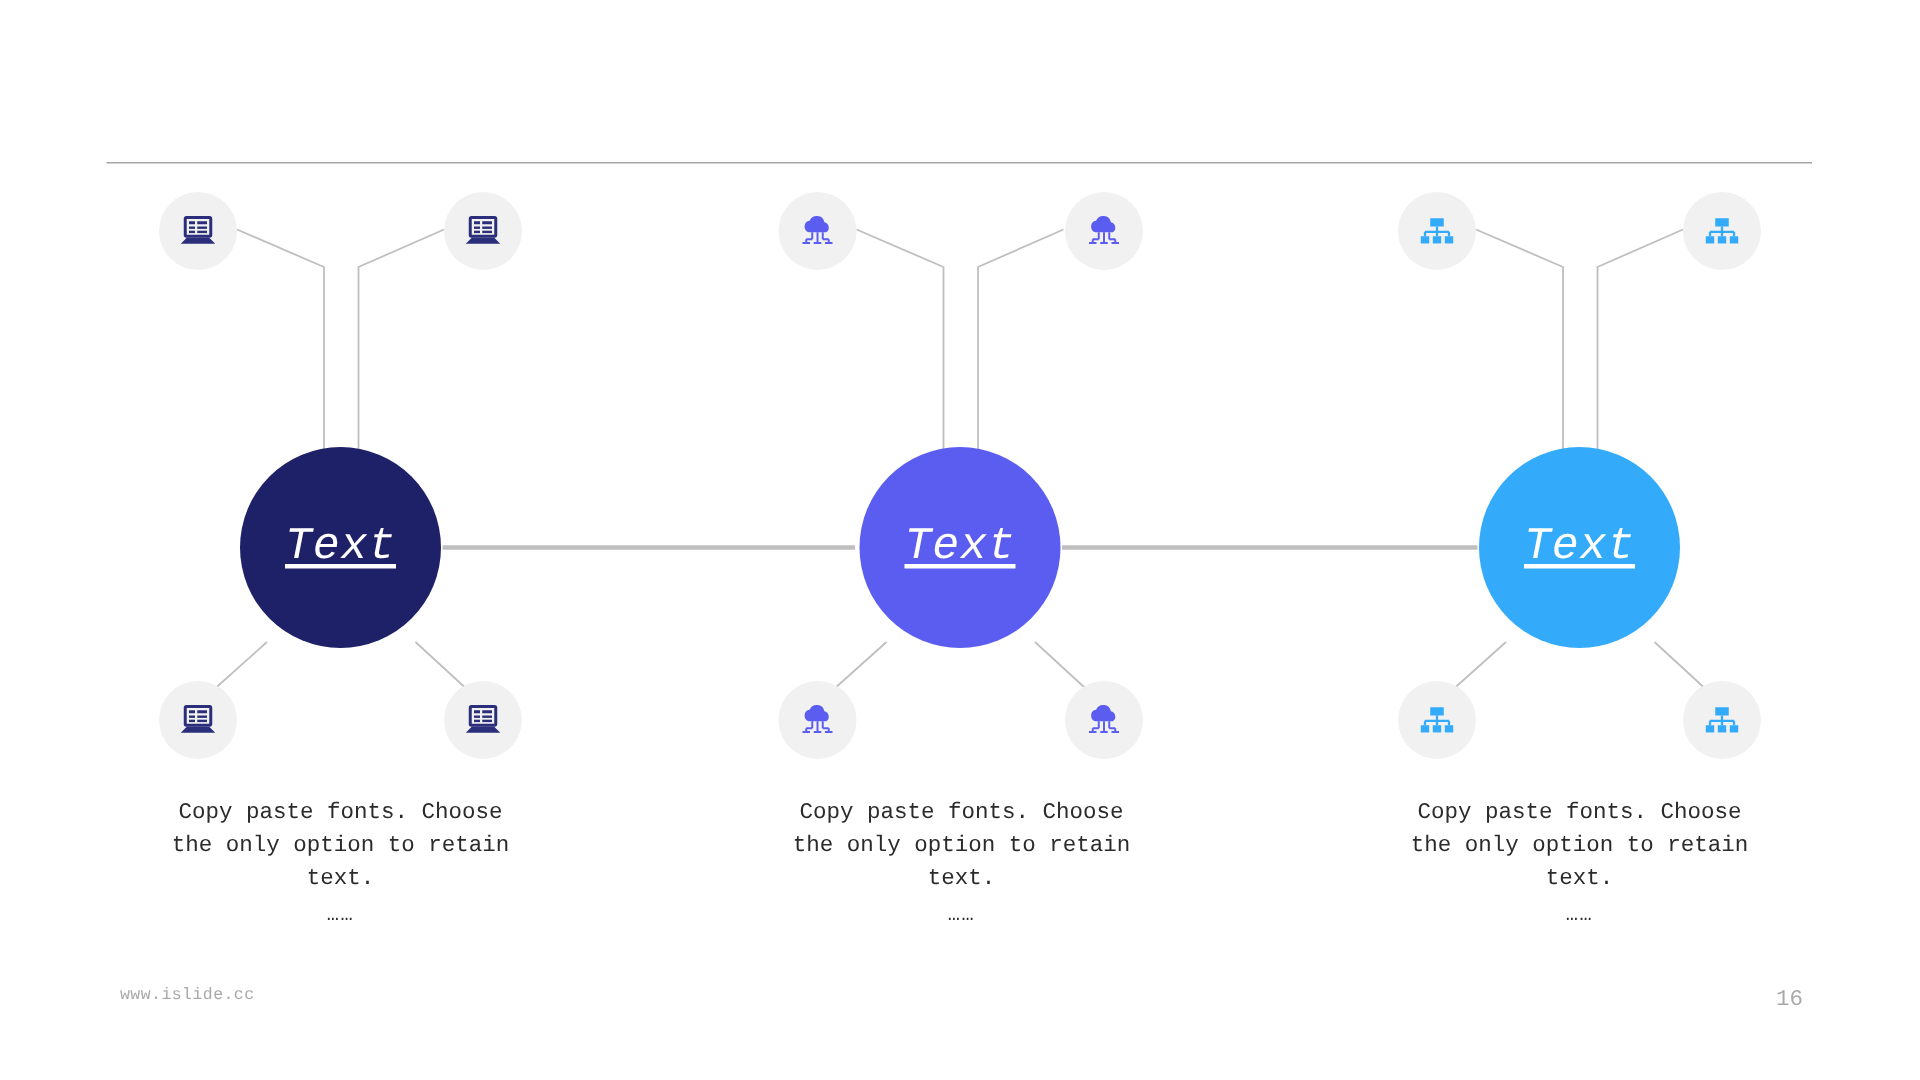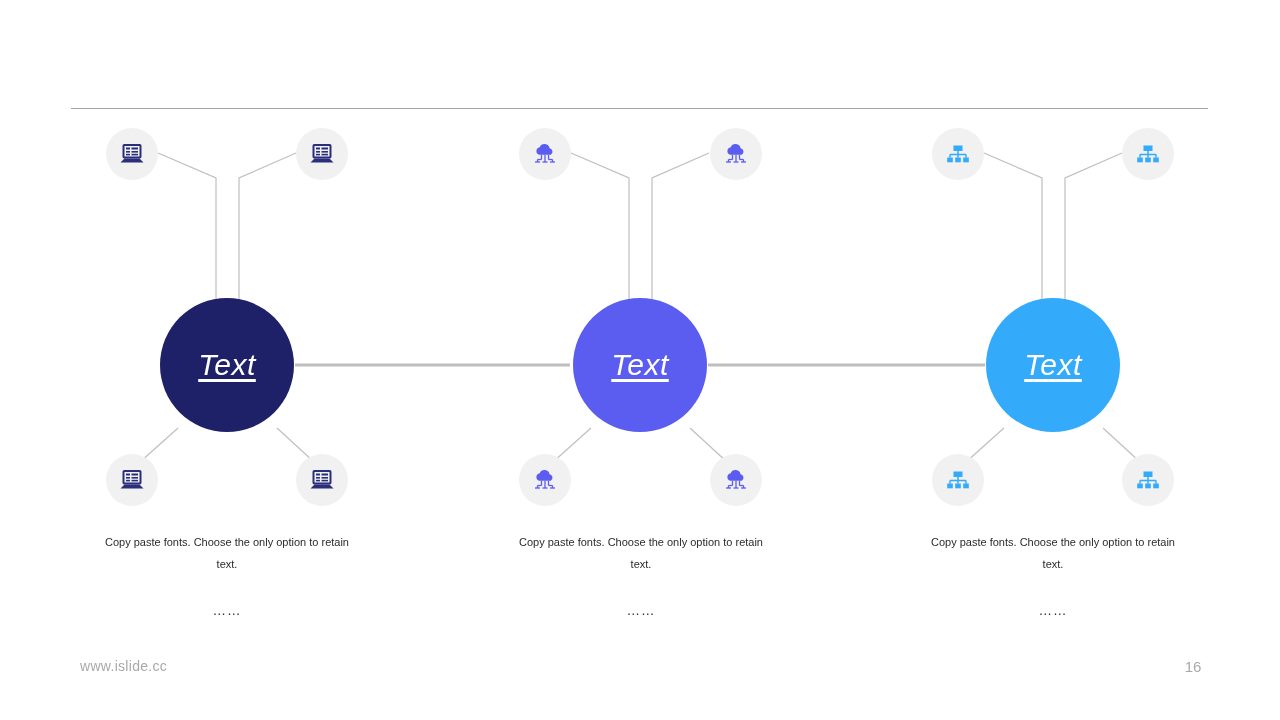--- a/index.html
+++ b/index.html
@@ -16,20 +16,21 @@
     -webkit-font-smoothing: antialiased;
   }
 
   
   #slide {
     position: absolute;
     left: 0; top: 0;
     width: 1160px;
     height: 720px;
     background: #ffffff;
+    font-family: Liberation Mono, monospace;
   }
 
   
   .top-rule {
     position: absolute;
     left: 71px;
     top: 108px;
     width: 1137px;
     height: 1px;
     background: #a6a6a6;
@@ -75,39 +76,39 @@
     align-items: center;
     justify-content: center;
   }
   .leaf svg { display: block; }
 
   
   .caption {
     position: absolute;
     width: 250px;
     text-align: center;
-    font-size: 11px;
+    font-size: 15px;
     line-height: 22px;
     color: #2b2b2b;
   }
   .ellipsis {
     position: absolute;
     width: 250px;
     text-align: center;
     font-size: 13.5px;
     color: #2b2b2b;
     letter-spacing: 1px;
   }
 
   
   .footer-left {
     position: absolute;
     left: 80px;
     top: 658px;
-    font-size: 14px;
+    font-size: 11px;
     color: #a9a9a9;
     letter-spacing: 0.3px;
   }
   .footer-right {
     position: absolute;
     left: 1178px;
     top: 658px;
     width: 30px;
     text-align: center;
     font-size: 15px;

